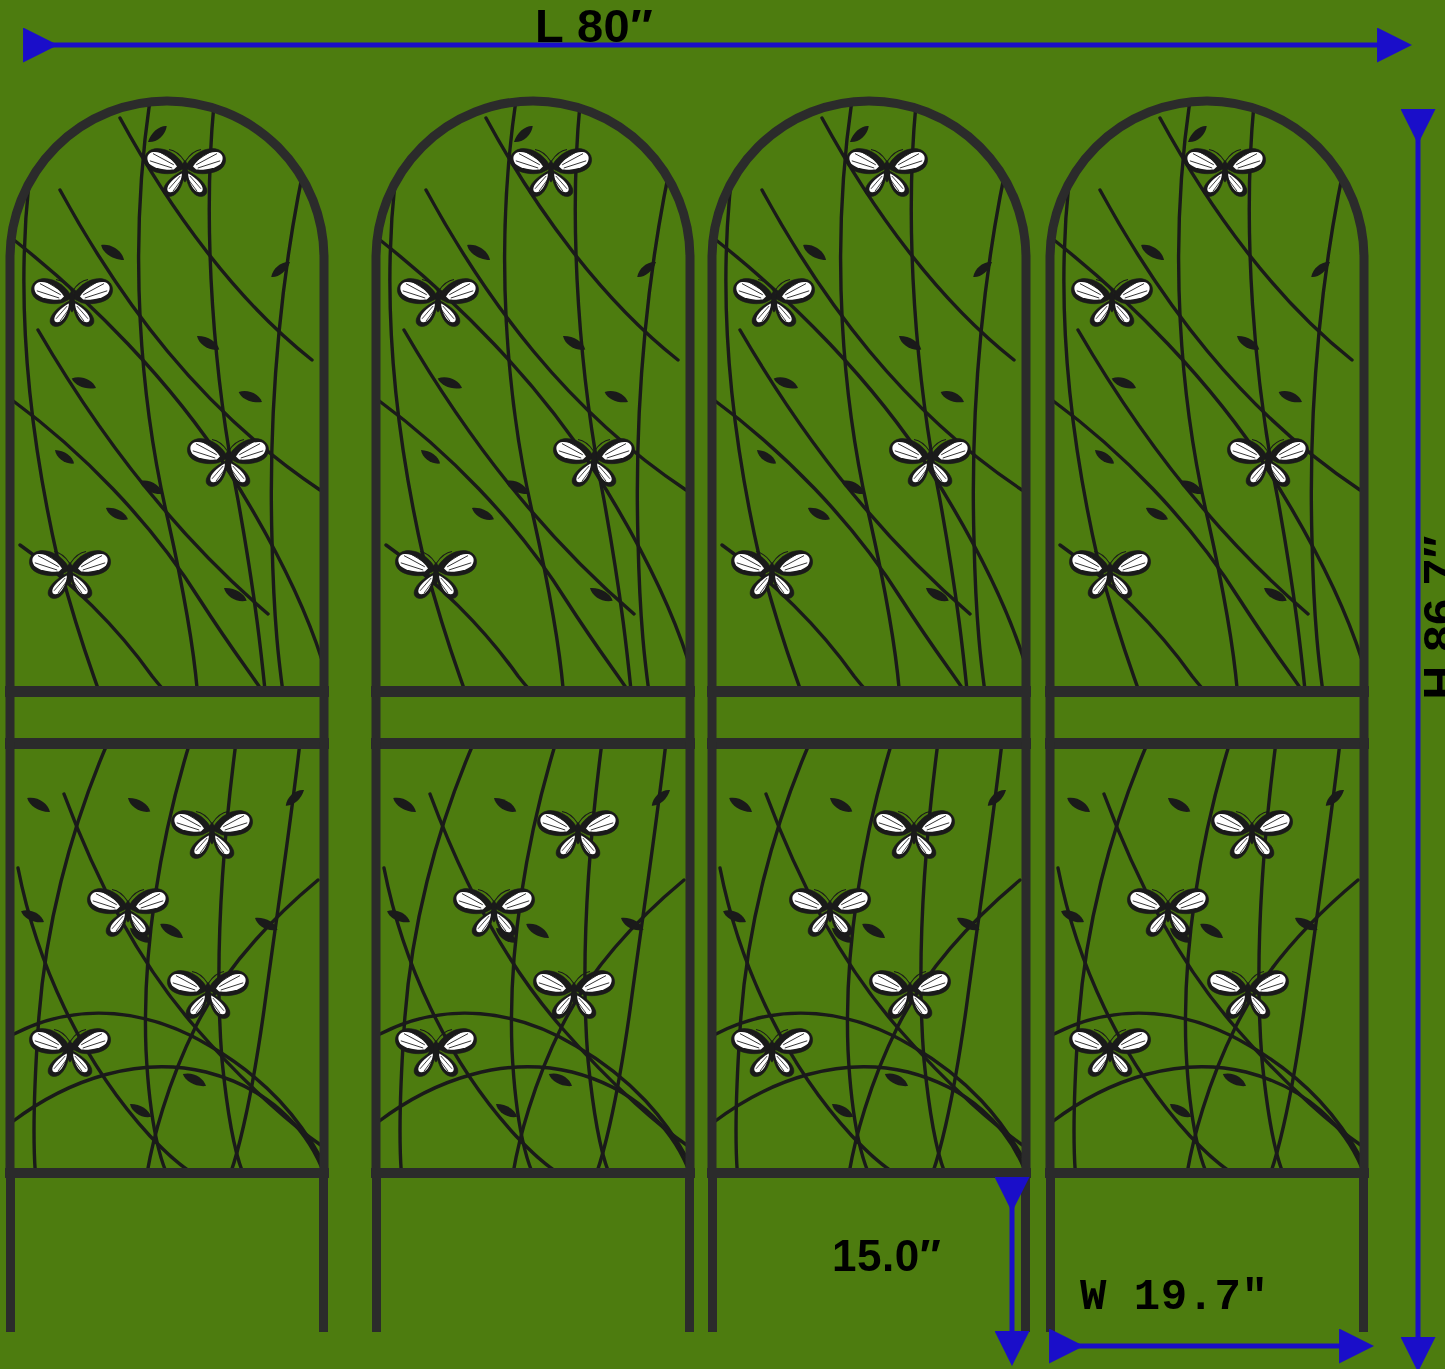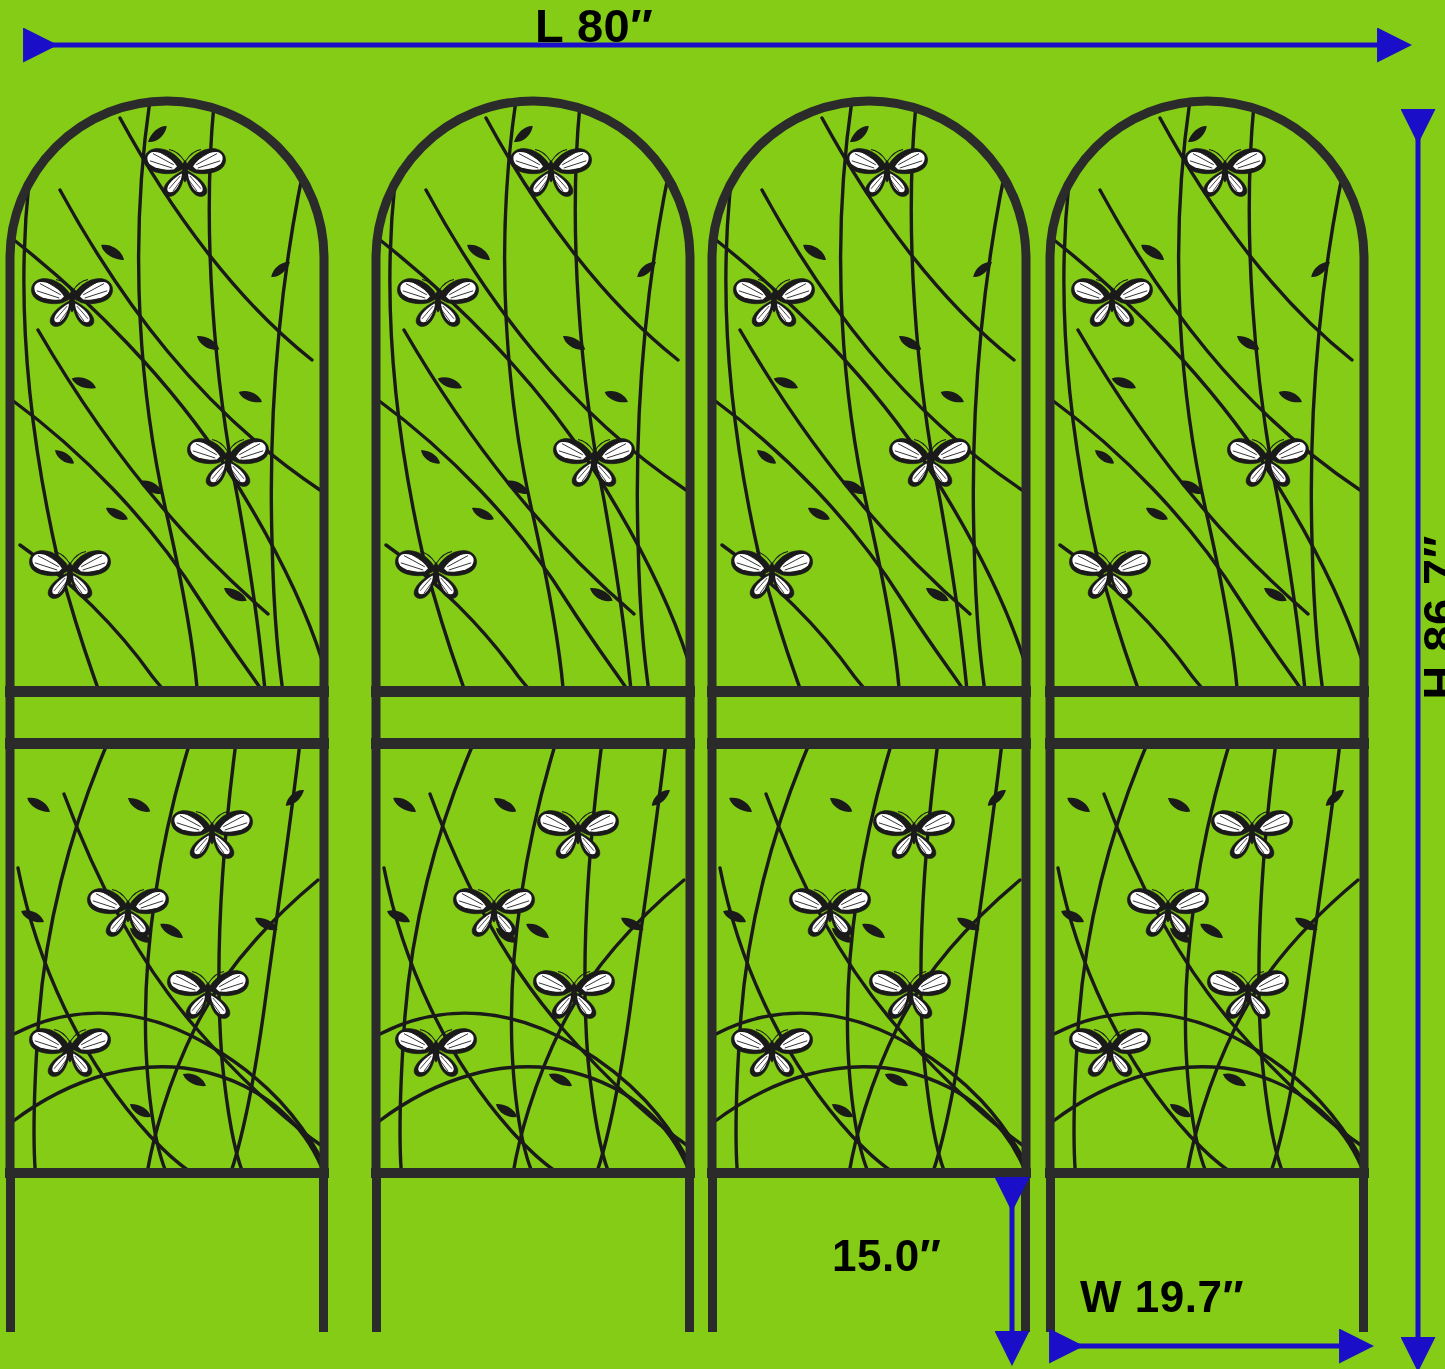--- a/index.html
+++ b/index.html
@@ -7,21 +7,21 @@
     padding: 0;
     background: #ffffff;
   }
   body {
     font-family: "Liberation Sans", sans-serif;
   }
   #stage {
     position: relative;
     width: 1445px;
     height: 1369px;
-    background: #84cc16;
+    background: #4d7c0f;
     overflow: hidden;
   }
   #diagram-svg {
     position: absolute;
     left: 0;
     top: 0;
     width: 1445px;
     height: 1369px;
     display: block;
   }
@@ -47,20 +47,21 @@
   }
   #label-leg {
     left: 832px;
     top: 1231px;
     font-size: 44px;
   }
   #label-width {
     left: 1080px;
     top: 1272px;
     font-size: 44px;
+    font-family: Liberation Mono, monospace;
   }
 </style>
 </head>
 <body>
 
 <div id="stage">
 
   <svg id="diagram-svg" viewBox="0 0 1445 1369">
     <defs>
 

